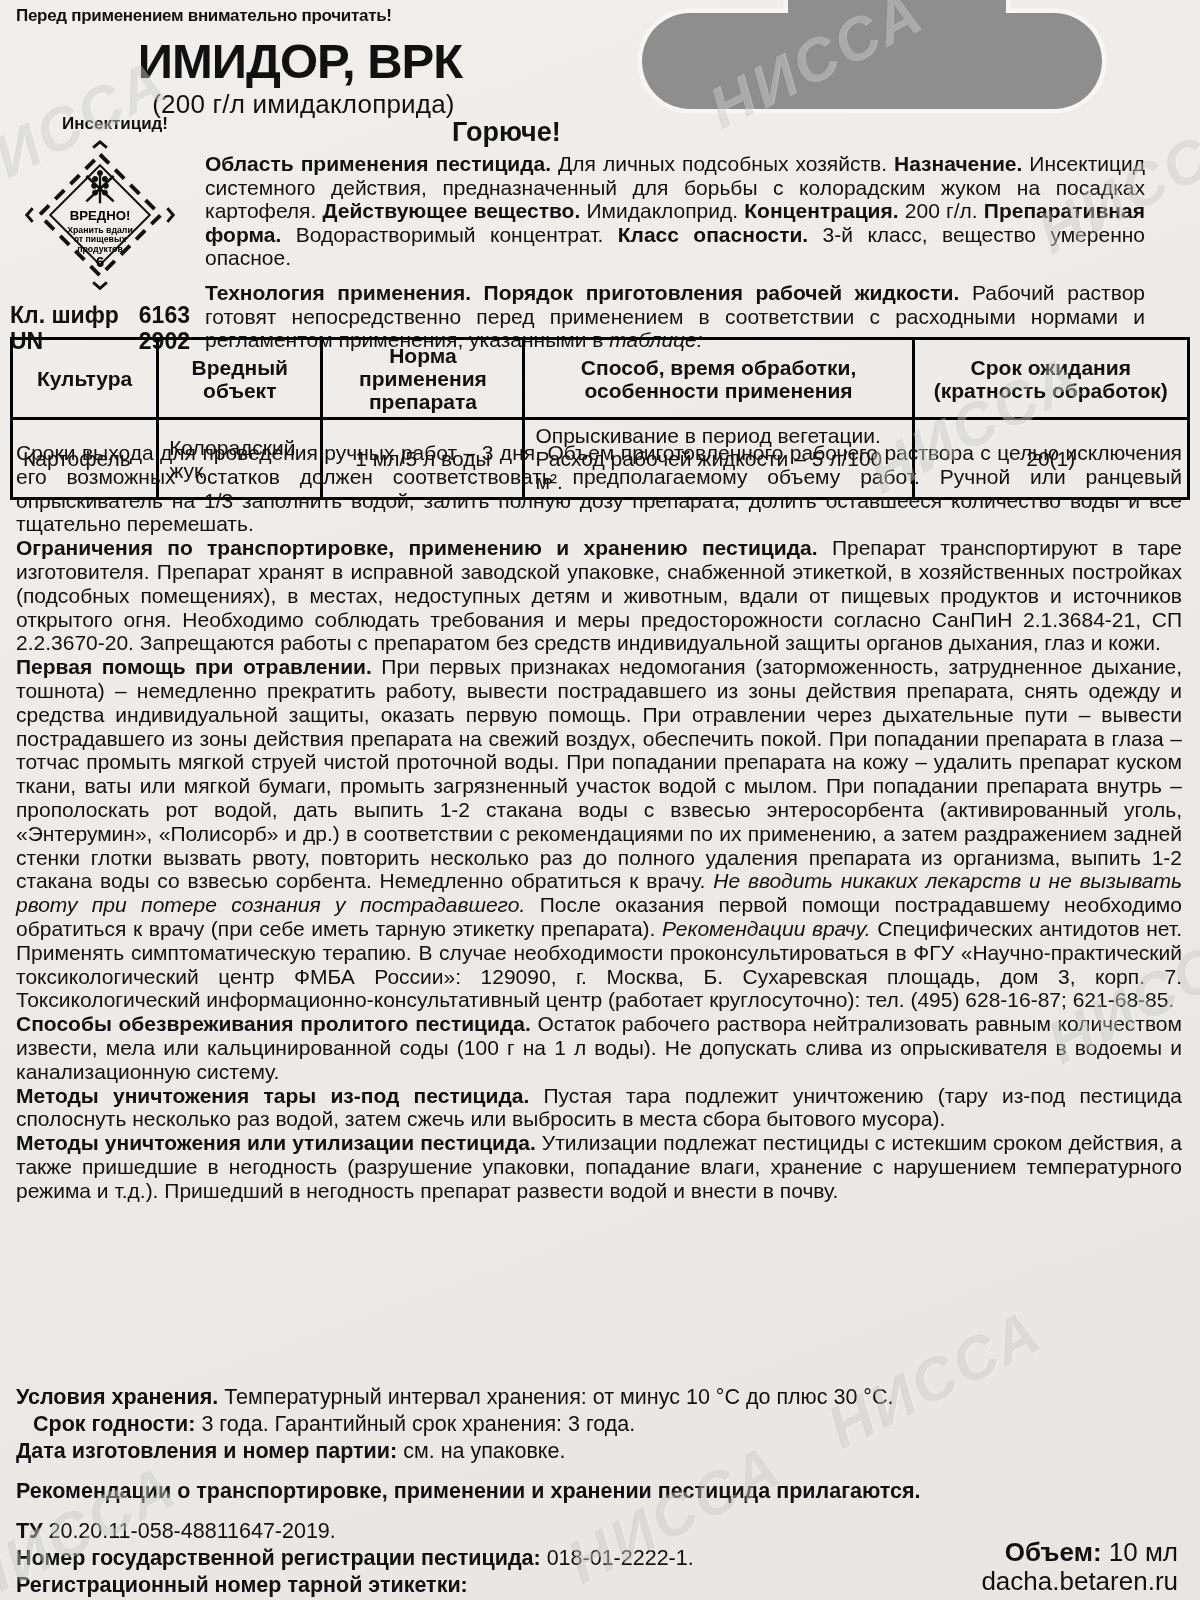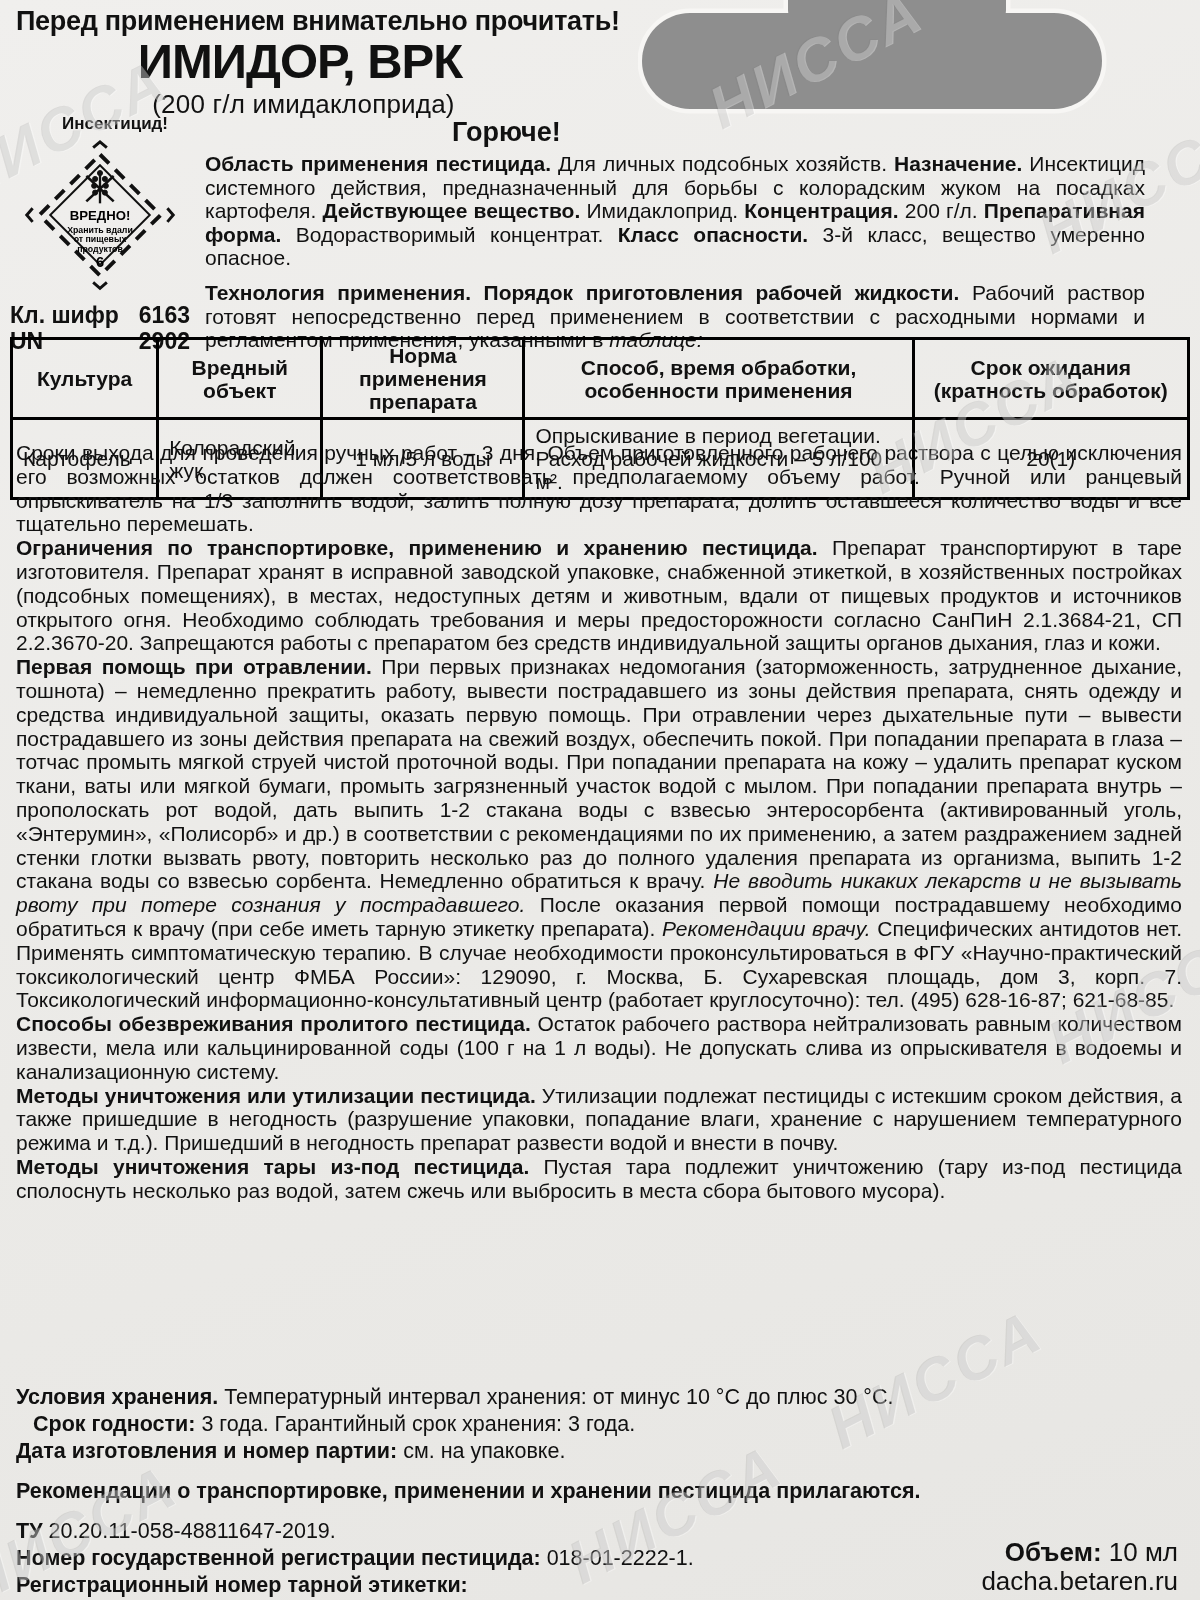--- a/index.html
+++ b/index.html
@@ -17,21 +17,21 @@
     position:absolute;font-weight:bold;font-style:italic;
     font-size:60px;letter-spacing:3px;color:rgba(120,120,120,0.17);
     white-space:nowrap;transform:rotate(-27deg);
     text-shadow:1px 1px 0 rgba(255,255,255,0.35);
   }
 
   
   .hole{position:absolute;left:638px;top:0;width:472px;height:120px;z-index:1;}
 
   
-  .read-line{position:absolute;left:16px;top:6px;font-size:27px;font-weight:600;letter-spacing:-0.3px;z-index:2;}
+  .read-line{position:absolute;left:16px;top:6px;font-size:17px;font-weight:600;letter-spacing:-0.3px;z-index:2;}
   .title-wrap{position:absolute;left:0;top:36px;width:600px;text-align:center;z-index:2;}
   .title{font-size:49px;font-weight:800;letter-spacing:-1px;line-height:1.05;}
   .subtitle{font-size:26px;font-weight:400;margin-top:2px;letter-spacing:0.2px;padding-left:7px;}
   .hdr-insecticide{position:absolute;left:62px;top:114px;font-size:17px;font-weight:bold;z-index:2;}
   .hdr-flammable{position:absolute;left:452px;top:117px;font-size:27px;font-weight:bold;z-index:2;}
 
   
   .left-col{position:absolute;left:10px;top:138px;width:180px;z-index:2;}
   .diamond-svg{display:block;margin:0 auto;}
   .code-rows{margin-top:6px;font-size:23px;font-weight:bold;line-height:26px;}
@@ -157,22 +157,22 @@
         <td class="c5">20(1)</td>
       </tr>
     </tbody>
   </table>
 
   <div class="main-text">
     <p><span>Сроки выхода для проведения ручных работ – 3 дня. Объем приготовленного рабочего раствора с целью исключения его возможных остатков должен соответствовать предполагаемому объему работ. Ручной или ранцевый опрыскиватель на 1/3 заполнить водой, залить полную дозу препарата, долить оставшееся количество воды и все тщательно перемешать.</span></p>
     <p><span style="font-weight: bold;">Ограничения по транспортировке, применению и хранению пестицида. </span><span>Препарат транспортируют в таре изготовителя. Препарат хранят в исправной заводской упаковке, снабженной этикеткой, в хозяйственных постройках (подсобных помещениях), в местах, недоступных детям и животным, вдали от пищевых продуктов и источников открытого огня. Необходимо соблюдать требования и меры предосторожности согласно СанПиН 2.1.3684-21, СП 2.2.3670-20. Запрещаются работы с препаратом без средств индивидуальной защиты органов дыхания, глаз и кожи.</span></p>
     <p><span style="font-weight: bold;">Первая помощь при отравлении. </span><span>При первых признаках недомогания (заторможенность, затрудненное дыхание, тошнота) – немедленно прекратить работу, вывести пострадавшего из зоны действия препарата, снять одежду и средства индивидуальной защиты, оказать первую помощь. При отравлении через дыхательные пути – вывести пострадавшего из зоны действия препарата на свежий воздух, обеспечить покой. При попадании препарата в глаза – тотчас промыть мягкой струей чистой проточной воды. При попадании препарата на кожу – удалить препарат куском ткани, ваты или мягкой бумаги, промыть загрязненный участок водой с мылом. При попадании препарата внутрь – прополоскать рот водой, дать выпить 1-2 стакана воды с взвесью энтеросорбента (активированный уголь, «Энтерумин», «Полисорб» и др.) в соответствии с рекомендациями по их применению, а затем раздражением задней стенки глотки вызвать рвоту, повторить несколько раз до полного удаления препарата из организма, выпить 1-2 стакана воды со взвесью сорбента. Немедленно обратиться к врачу. </span><span style="font-style: italic;">Не вводить никаких лекарств и не вызывать рвоту при потере сознания у пострадавшего. </span><span>После оказания первой помощи пострадавшему необходимо обратиться к врачу (при себе иметь тарную этикетку препарата). </span><span style="font-style: italic;">Рекомендации врачу. </span><span>Специфических антидотов нет. Применять симптоматическую терапию. В случае необходимости проконсультироваться в ФГУ «Научно-практический токсикологический центр ФМБА России»: 129090, г. Москва, Б. Сухаревская площадь, дом 3, корп. 7. Токсикологический информационно-консультативный центр (работает круглосуточно): тел. (495) 628-16-87; 621-68-85.</span></p>
     <p><span style="font-weight: bold;">Способы обезвреживания пролитого пестицида. </span><span>Остаток рабочего раствора нейтрализовать равным количеством извести, мела или кальцинированной соды (100 г на 1 л воды). Не допускать слива из опрыскивателя в водоемы и канализационную систему.</span></p>
+    <p><span style="font-weight: bold;">Методы уничтожения тары из-под пестицида. </span><span>Пустая тара подлежит уничтожению (тару из-под пестицида сполоснуть несколько раз водой, затем сжечь или выбросить в места сбора бытового мусора).</span></p>
     <p><span style="font-weight: bold;">Методы уничтожения или утилизации пестицида. </span><span>Утилизации подлежат пестициды с истекшим сроком действия, а также пришедшие в негодность (разрушение упаковки, попадание влаги, хранение с нарушением температурного режима и т.д.). Пришедший в негодность препарат развести водой и внести в почву.</span></p>
-    <p><span style="font-weight: bold;">Методы уничтожения тары из-под пестицида. </span><span>Пустая тара подлежит уничтожению (тару из-под пестицида сполоснуть несколько раз водой, затем сжечь или выбросить в места сбора бытового мусора).</span></p>
   </div>
 
   <div class="foot">
     <div><span style="font-weight: bold;">Условия хранения. </span><span>Температурный интервал хранения: от минус 10 °С до плюс 30 °С.</span></div>
     <div><span style="font-weight: bold; margin-left: 17px;">Срок годности: </span><span>3 года. </span><span style="font-weight: normal;">Гарантийный срок хранения: </span><span>3 года.</span></div>
     <div><span style="font-weight: bold; margin-top: 9px;">Дата изготовления и номер партии: </span><span>см. на упаковке.</span></div>
     <div class="gap"></div>
     <div class="rec-line">Рекомендации о транспортировке, применении и хранении пестицида прилагаются.</div>
     <div class="gap"></div>
     <div><span style="font-weight: bold;">ТУ </span><span>20.20.11-058-48811647-2019.</span></div>

